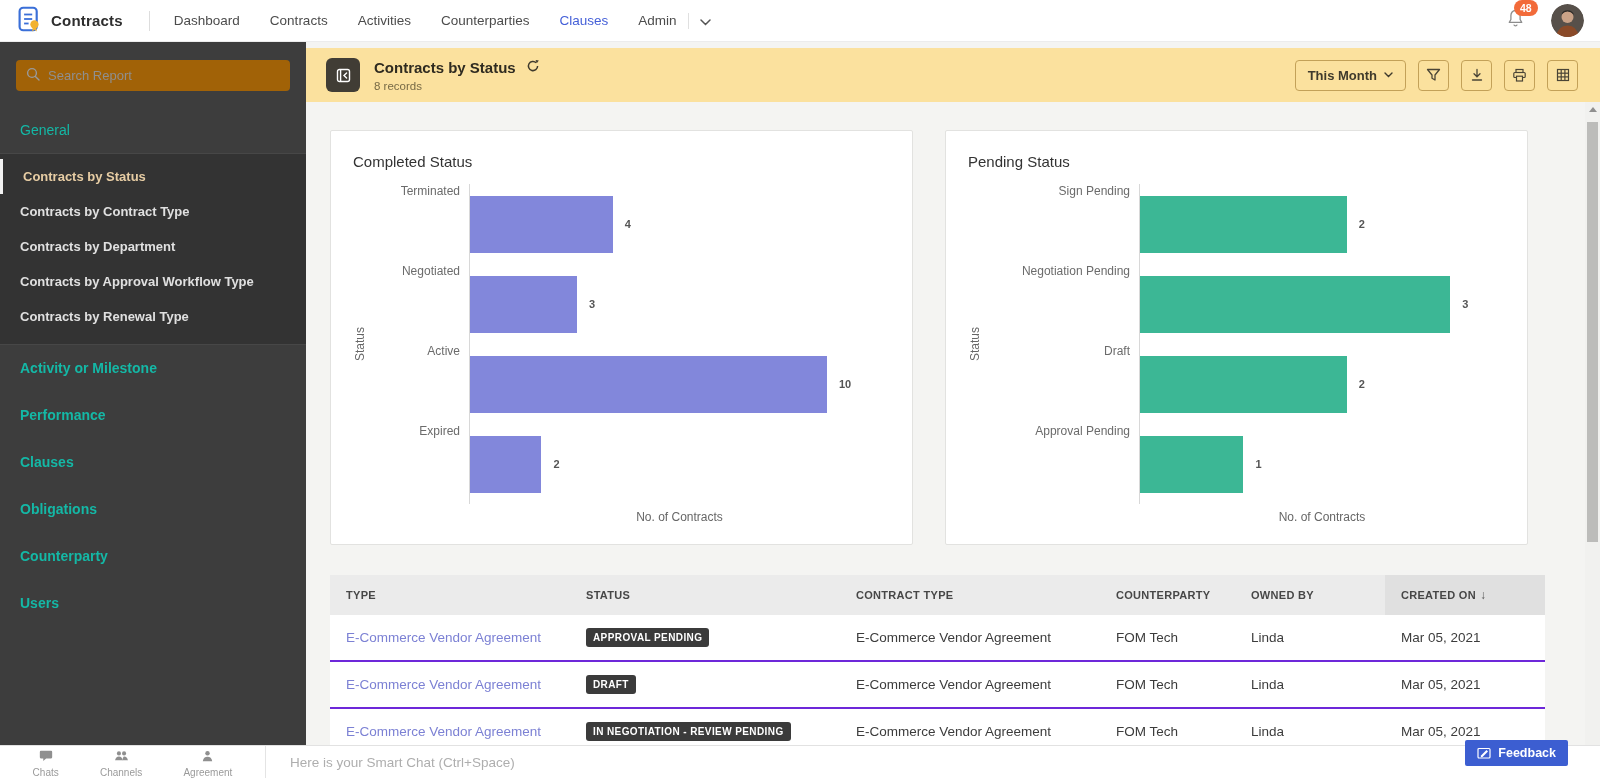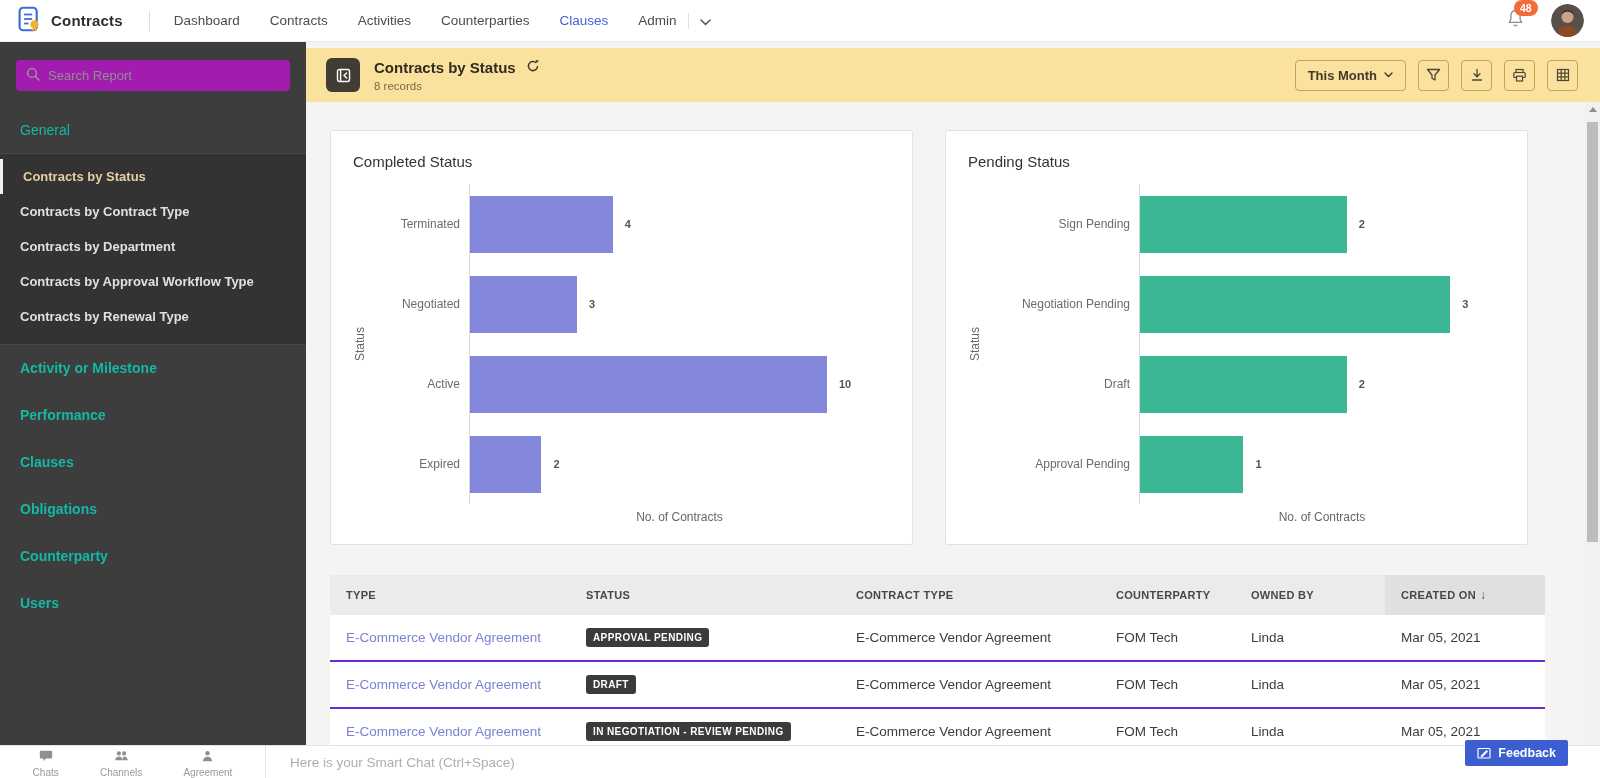--- a/index.html
+++ b/index.html
@@ -21,21 +21,21 @@
   .bell-wrap { position: relative; cursor: pointer; margin-right: 26px; }
   .badge { position: absolute; top: -8px; left: 8px; background: #f26b3a; color: #fff;
            font-size: 10.5px; font-weight: 700; padding: 2px 6px; border-radius: 9px; }
   .avatar { width: 33px; height: 33px; border-radius: 50%; overflow: hidden; cursor: pointer; display:block; }
 
   
   .shell { display: flex; height: 736px; }
 
   
   .sidebar { width: 306px; flex: none; background: #3d3d3d; padding-top: 18px; overflow: hidden; }
-  .search-wrap { margin: 0 16px; height: 31px; background: #a21caf; border-radius: 4px;
+  .search-wrap { margin: 0 16px; height: 31px; background: #a16207; border-radius: 4px;
                  display: flex; align-items: center; padding: 10px 10px; gap: 8px; }
   .search-wrap input { background: transparent; border: none; outline: none; color: #cfcfcf;
                        font-size: 13px; width: 100%; font-family: "Liberation Sans", sans-serif; }
   .search-wrap input::placeholder { color: #8f8f8f; }
   .side-head { padding: 15px 20px; font-size: 14px; color: #14b8a6; cursor: pointer; }
   .side-head.general { margin-top: 16px; font-weight: 400; }
   .side-items { background: #333333; padding: 5px 0 10px; border-top: 1px solid #474747; border-bottom: 1px solid #474747; }
   .side-item { padding: 10px 20px; font-size: 13px; font-weight: 600; color: #e0e0e0; cursor: pointer; }
   .side-item.selected { color: #e7cda4; border-left: 3px solid #f2f2f2; padding-left: 20px; }
   .side-sections .side-head { font-weight: 600; padding: 15px 20px 16px; }
@@ -59,21 +59,21 @@
 
   .content { padding: 28px 0 0 24px; }
   .cards { display: flex; gap: 32px; }
   .card { width: 583px; height: 415px; background: #fff; border: 1px solid #e2e2e0; border-radius: 2px;
           padding: 22px 22px 10px; }
   .card-title { font-size: 15px; color: #333; margin-bottom: 14px; }
   .chart { display: flex; }
   .ylabel { writing-mode: vertical-rl; transform: rotate(180deg); font-size: 12px; color: #666;
             align-self: center; flex: none; width: 16px; text-align: center; }
   .chart-rows { flex: 1; }
-  .crow { display: flex; align-items: center; height: 80px; }
+  .crow { display: flex; height: 80px; }
   .clabel { text-align: right; padding-right: 9px; font-size: 12px; color: #6b6b6b; flex: none; }
   .chart.c0 .clabel { width: 100px; }
   .chart.c1 .clabel { width: 155px; }
   .cbars { flex: 1; align-self: stretch; display: flex; align-items: center; border-left: 1px solid #d8d8d8; }
   .cbar { height: 57px; flex: none; }
   .cval { margin-left: 12px; font-size: 11px; font-weight: 700; color: #555; }
   .xlabel-row { text-align: center; font-size: 12px; color: #666; margin-top: 6px; }
   .chart.c0 + .xlabel-row { padding-left: 116px; }
   .chart.c1 + .xlabel-row { padding-left: 171px; }
 

